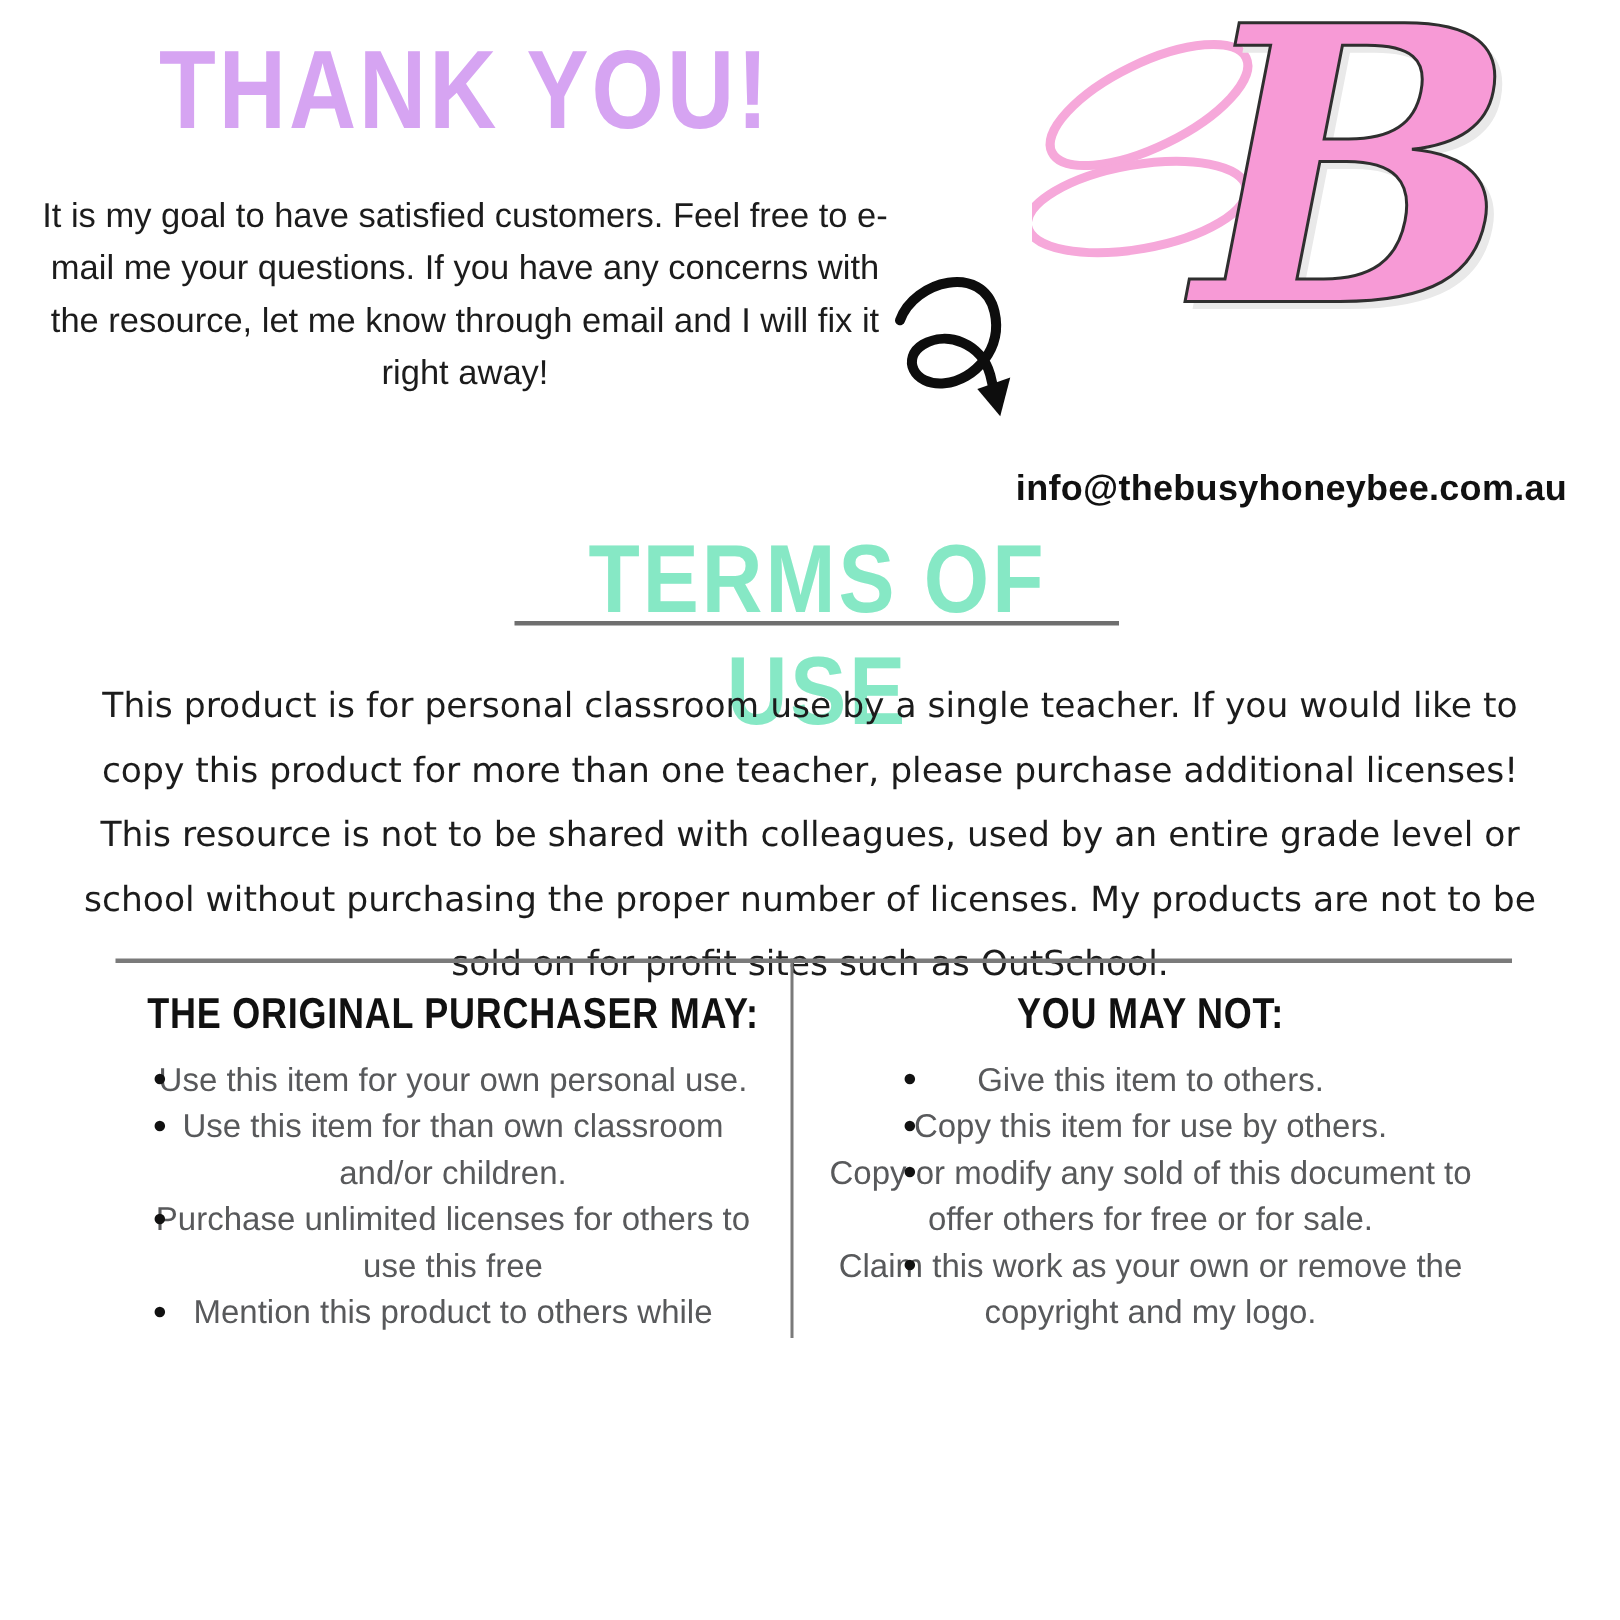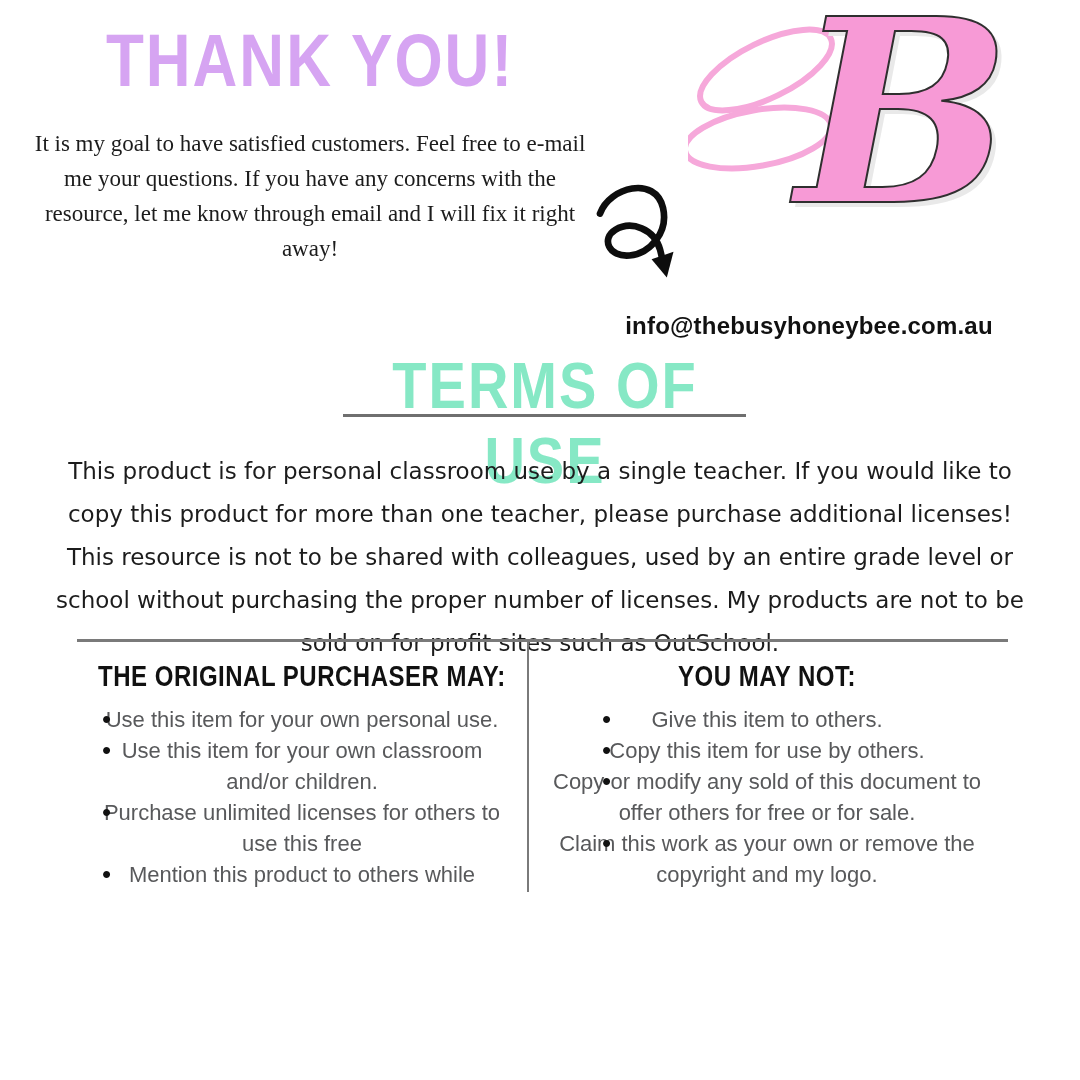--- a/index.html
+++ b/index.html
@@ -11,40 +11,40 @@
   
   .thank-title{
     position:absolute;left:30px;top:18px;width:560px;margin:0;
     text-align:center;font-size:62px;font-weight:800;letter-spacing:2px;
     color:#d6a4f2;transform:scaleY(1.2);transform-origin:top center;
     font-family:"Liberation Sans",sans-serif;
   }
   .thank-body{
     position:absolute;left:22px;top:126px;width:576px;margin:0;
     text-align:center;font-size:23px;line-height:35px;color:#1c1c1c;
-    font-family:Liberation Serif, serif;
+    font-family:Liberation Sans, sans-serif;
   }
 
   
   .curly-arrow{position:absolute;left:592px;top:183px;width:100px;height:105px;}
 
   
   .brand-logo{position:absolute;left:688px;top:6px;width:300px;height:300px;}
   .brand-wings{position:absolute;left:0;top:14px;width:170px;height:170px;}
   .brand-b{
     position:absolute;left:108px;top:-58px;margin:0;
     font-family:"DejaVu Serif",serif;font-style:italic;font-weight:bold;
     font-size:255px;line-height:330px;color:#f79ad6;
     -webkit-text-stroke:2px #2f2f2f;
     text-shadow:5px 5px 0 #e9e9e9;
   }
 
   
   .email{
-    position:absolute;left:594px;top:312px;width:430px;margin:0;
+    position:absolute;left:646px;top:312px;width:430px;margin:0;
     text-align:center;font-size:24px;font-weight:bold;color:#111;
     letter-spacing:0.2px;font-family:"Liberation Sans",sans-serif;
   }
 
   
   .terms-title{
     position:absolute;left:340px;top:348px;width:410px;margin:0;
     text-align:center;font-size:56px;font-weight:800;letter-spacing:2px;
     color:#86e8c5;transform:scaleY(1.15);transform-origin:top center;
   }
@@ -122,21 +122,21 @@
 
   <p class="terms-body">This product is for personal classroom use by a single teacher. If you would like to copy this product for more than one teacher, please purchase additional licenses! This resource is not to be shared with colleagues, used by an entire grade level or school without purchasing the proper number of licenses. My products are not to be sold on for profit sites such as OutSchool.</p>
 
   <div class="rule-h"></div>
   <div class="rule-v"></div>
 
   <section class="col left">
     <h3>THE ORIGINAL PURCHASER MAY:</h3>
     <ul>
       <li>Use this item for your own personal use.</li>
-      <li>Use this item for your own classroom and/or children.</li>
+      <li>Use this item for than own classroom and/or children.</li>
       <li>Purchase unlimited licenses for others to use this free</li>
       <li>Mention this product to others while directing interested persons to my store</li>
     </ul>
   </section>
 
   <section class="col right">
     <h3>YOU MAY NOT:</h3>
     <ul>
       <li>Give this item to others.</li>
       <li>Copy this item for use by others.</li>

